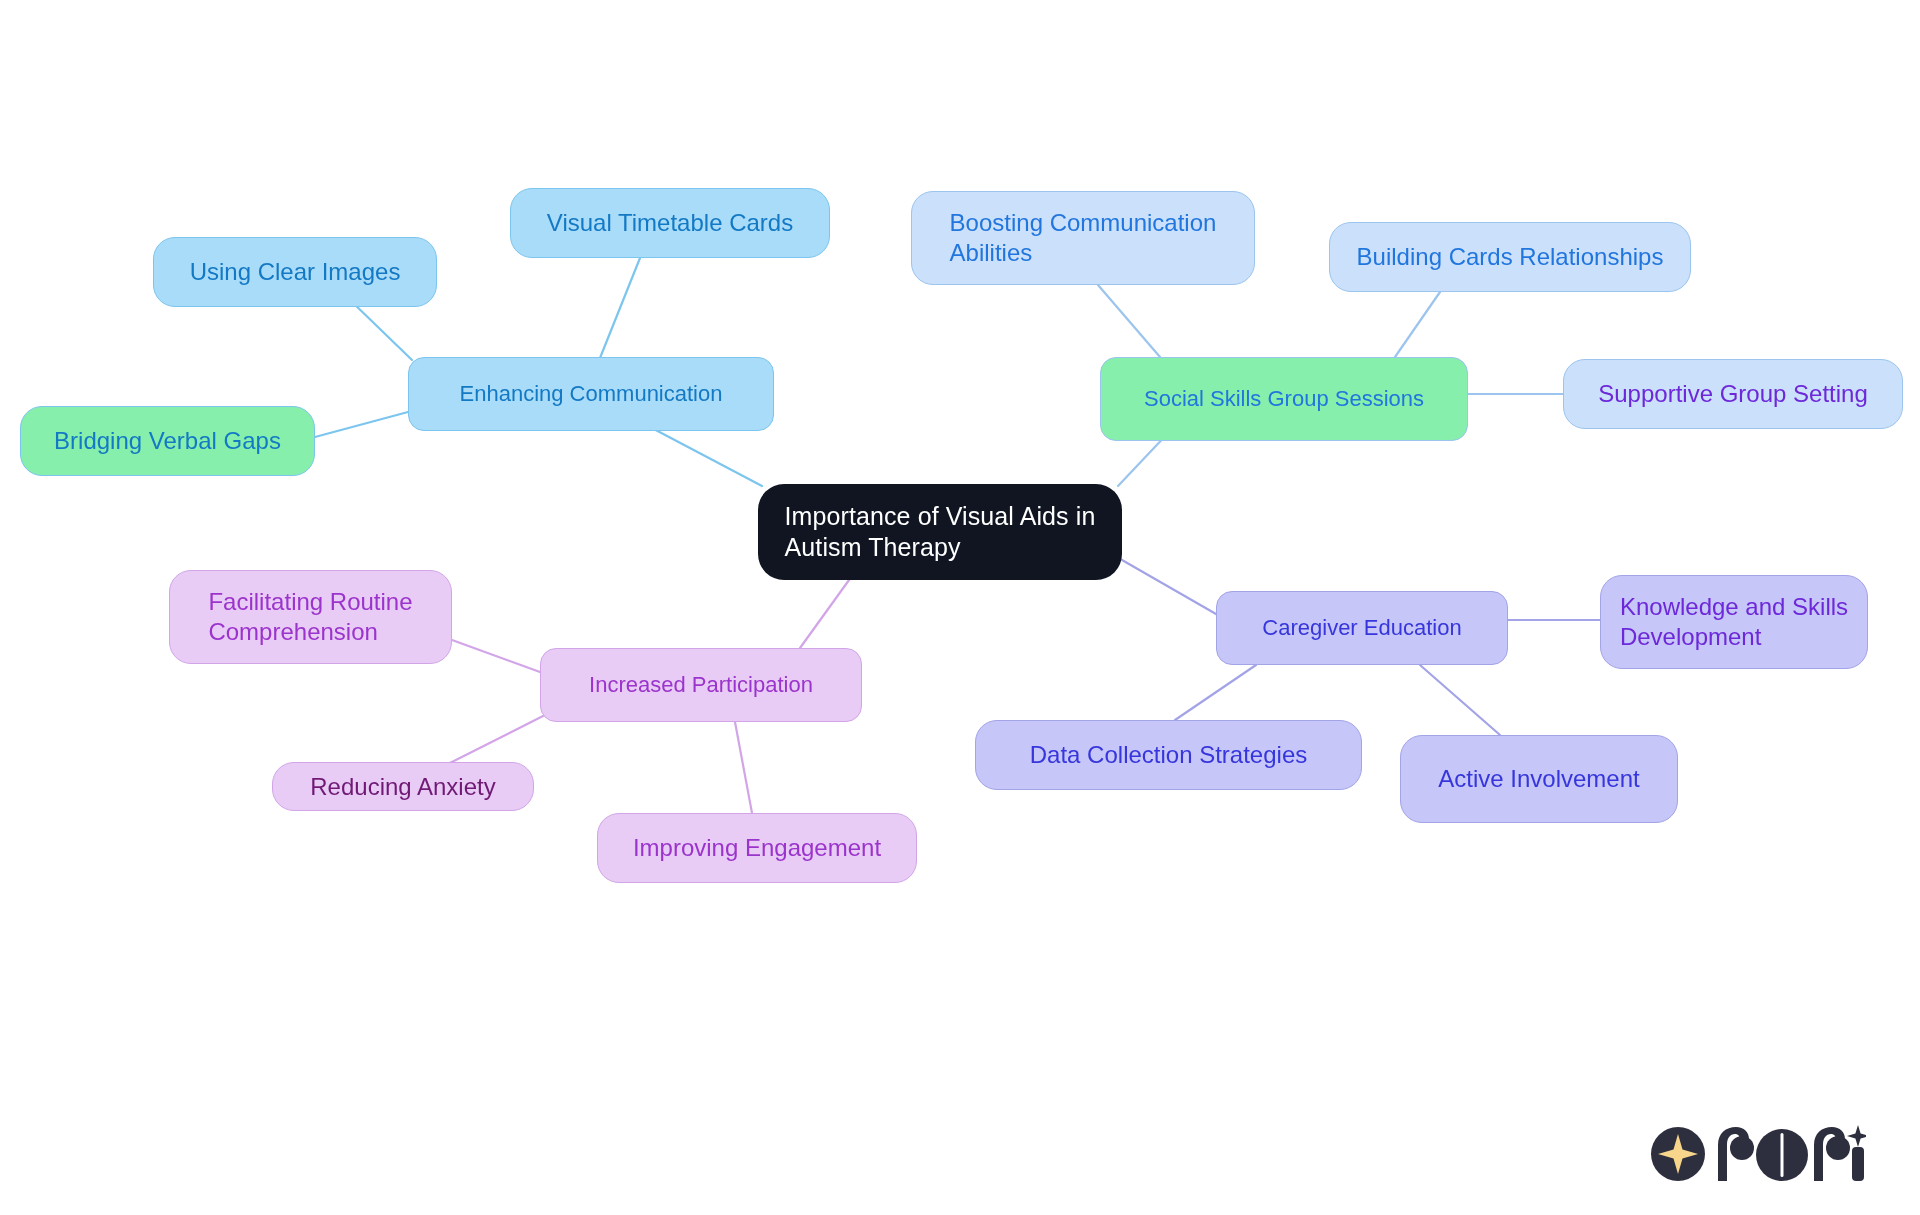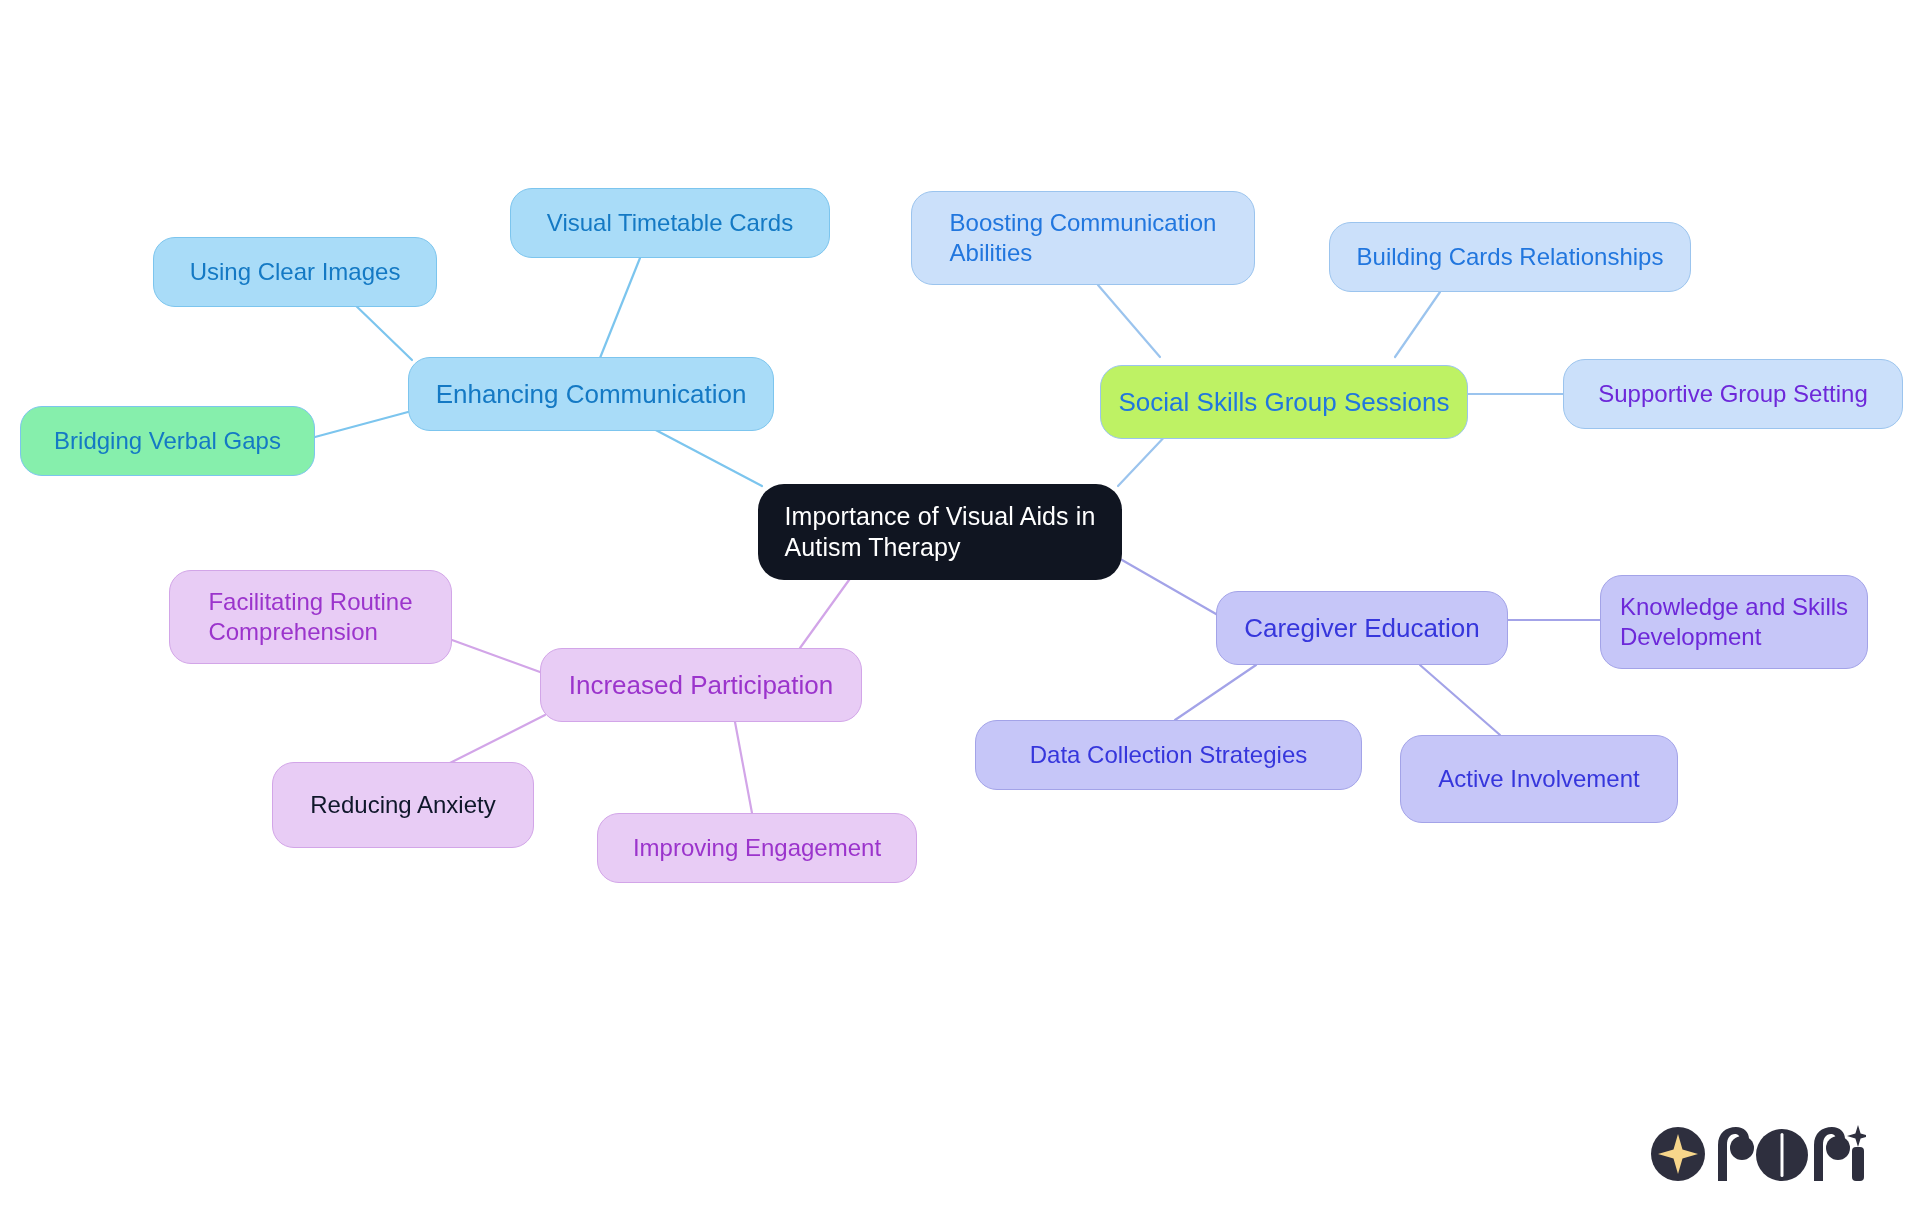--- a/index.html
+++ b/index.html
@@ -42,21 +42,22 @@
     white-space: pre-line;
     padding: 6px 14px;
   }
   .node.root {
     border-radius: 26px;
     border-width: 0;
     font-size: 25px;
     letter-spacing: 0.1px;
   }
   .node.branch {
-    font-size: 26px;
+    font-size: 22px;
+    border-radius: 16px;
   }
   .node.leaf {
     font-size: 24px;
   }
   #logo {
     position: absolute;
     display: flex;
     align-items: center;
     gap: 10px;
   }
@@ -91,34 +92,34 @@
       <line x1="735" y1="722" x2="752" y2="813" stroke="#D2A5E8" stroke-width="2.2" stroke-linecap="round"></line>
     </svg>
 
   <div id="nodes">
       <div class="node root" style="left: 758px; top: 484px; width: 364px; height: 96px; background: rgb(16, 21, 33); color: rgb(255, 255, 255); border-color: rgb(16, 21, 33);"><span>Importance of Visual Aids in
 Autism Therapy</span></div>
       <div class="node branch" style="left: 408px; top: 357px; width: 366px; height: 74px; background: rgb(169, 220, 248); color: rgb(20, 121, 196); border-color: rgb(124, 197, 238);"><span>Enhancing Communication</span></div>
       <div class="node leaf" style="left: 153px; top: 237px; width: 284px; height: 70px; background: rgb(169, 220, 248); color: rgb(20, 121, 196); border-color: rgb(124, 197, 238);"><span>Using Clear Images</span></div>
       <div class="node leaf" style="left: 510px; top: 188px; width: 320px; height: 70px; background: rgb(169, 220, 248); color: rgb(20, 121, 196); border-color: rgb(124, 197, 238);"><span>Visual Timetable Cards</span></div>
       <div class="node leaf" style="left: 20px; top: 406px; width: 295px; height: 70px; background: #86efac; color: rgb(20, 121, 196); border-color: rgb(124, 197, 238);"><span>Bridging Verbal Gaps</span></div>
-      <div class="node branch" style="left: 1100px; top: 365px; width: 368px; height: 74px; background: #bef264; color: rgb(33, 118, 222); border-color: rgb(155, 196, 238);"><span>Social Skills Group Sessions</span></div>
+      <div class="node branch" style="left: 1100px; top: 357px; width: 368px; height: 84px; background: #86efac; color: rgb(33, 118, 222); border-color: rgb(155, 196, 238);"><span>Social Skills Group Sessions</span></div>
       <div class="node leaf" style="left: 911px; top: 191px; width: 344px; height: 94px; background: rgb(203, 224, 250); color: rgb(33, 118, 222); border-color: rgb(155, 196, 238);"><span>Boosting Communication
 Abilities</span></div>
       <div class="node leaf" style="left: 1329px; top: 222px; width: 362px; height: 70px; background: rgb(203, 224, 250); color: rgb(33, 118, 222); border-color: rgb(155, 196, 238);"><span>Building Cards Relationships</span></div>
       <div class="node leaf" style="left: 1563px; top: 359px; width: 340px; height: 70px; background: rgb(203, 224, 250); color: #6d28d9; border-color: rgb(155, 196, 238);"><span>Supportive Group Setting</span></div>
       <div class="node branch" style="left: 1216px; top: 591px; width: 292px; height: 74px; background: rgb(198, 198, 248); color: rgb(54, 54, 220); border-color: rgb(163, 163, 232);"><span>Caregiver Education</span></div>
       <div class="node leaf" style="left: 1600px; top: 575px; width: 268px; height: 94px; background: rgb(198, 198, 248); color: #6d28d9; border-color: rgb(163, 163, 232);"><span>Knowledge and Skills
 Development</span></div>
       <div class="node leaf" style="left: 975px; top: 720px; width: 387px; height: 70px; background: rgb(198, 198, 248); color: rgb(54, 54, 220); border-color: rgb(163, 163, 232);"><span>Data Collection Strategies</span></div>
       <div class="node leaf" style="left: 1400px; top: 735px; width: 278px; height: 88px; background: rgb(198, 198, 248); color: rgb(54, 54, 220); border-color: rgb(163, 163, 232);"><span>Active Involvement</span></div>
       <div class="node branch" style="left: 540px; top: 648px; width: 322px; height: 74px; background: rgb(232, 204, 245); color: rgb(155, 52, 204); border-color: rgb(210, 165, 232);"><span>Increased Participation</span></div>
       <div class="node leaf" style="left: 169px; top: 570px; width: 283px; height: 94px; background: rgb(232, 204, 245); color: rgb(155, 52, 204); border-color: rgb(210, 165, 232);"><span>Facilitating Routine
 Comprehension</span></div>
-      <div class="node leaf" style="left: 272px; top: 762px; width: 262px; height: 86px; background: rgb(232, 204, 245); color: #0f172a; border-color: rgb(210, 165, 232);"><span>Reducing Anxiety</span></div>
+      <div class="node leaf" style="left: 272px; top: 762px; width: 262px; height: 49px; background: rgb(232, 204, 245); color: #701a75; border-color: rgb(210, 165, 232);"><span>Reducing Anxiety</span></div>
       <div class="node leaf" style="left: 597px; top: 813px; width: 320px; height: 70px; background: rgb(232, 204, 245); color: rgb(155, 52, 204); border-color: rgb(210, 165, 232);"><span>Improving Engagement</span></div>
     </div>
 
   <div id="logo" style="left: 1650px; top: 1125px;">
     <svg class="logo-mark" width="56" height="56" viewBox="0 0 56 56">
       <circle cx="28" cy="28" r="27" fill="#2E2F3E"></circle>
       <path d="M28 8 L32.5 23.5 L48 28 L32.5 32.5 L28 48 L23.5 32.5 L8 28 L23.5 23.5 Z" fill="#F7D68B"></path>
     </svg>
     <svg class="logo-word" width="150" height="58" viewBox="0 0 150 58">
       <path d="M2 20 C2 8 10 2 20 2 C28 2 33 7 33 14 L33 18 L24 18 L24 15

